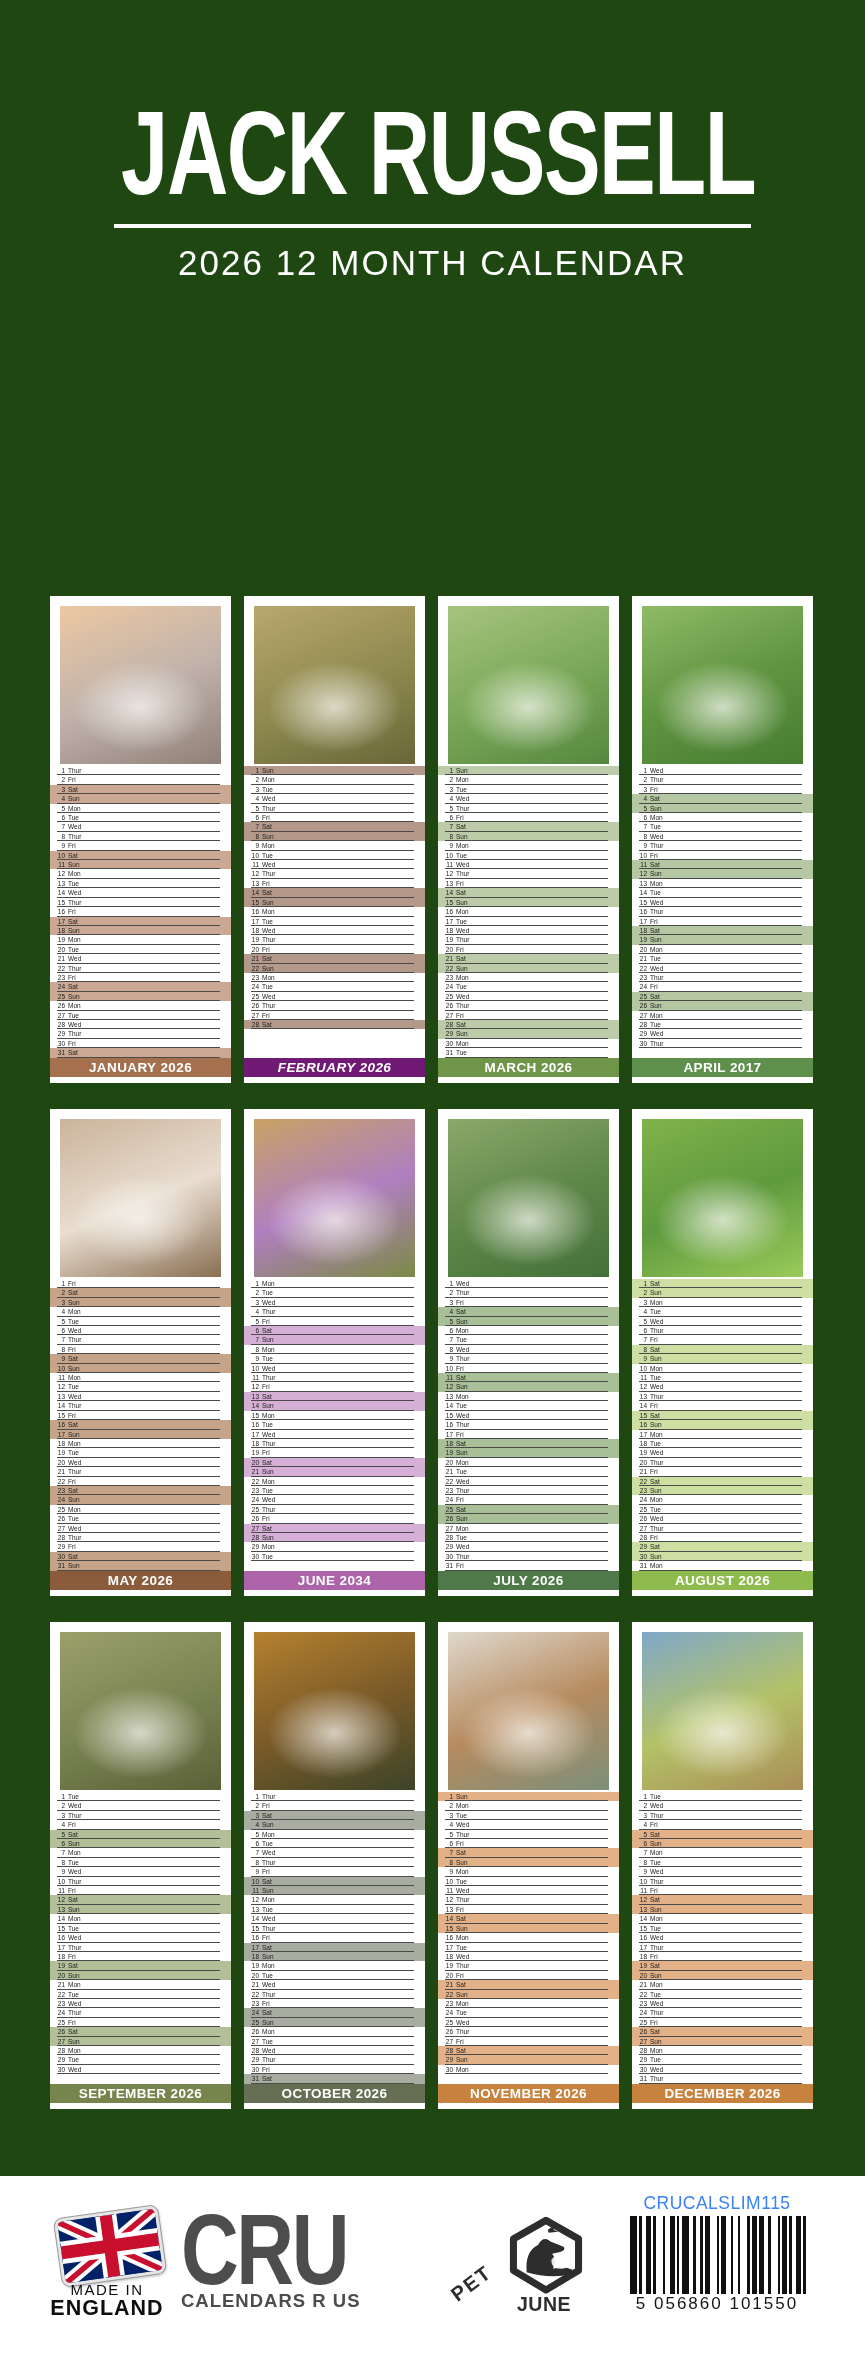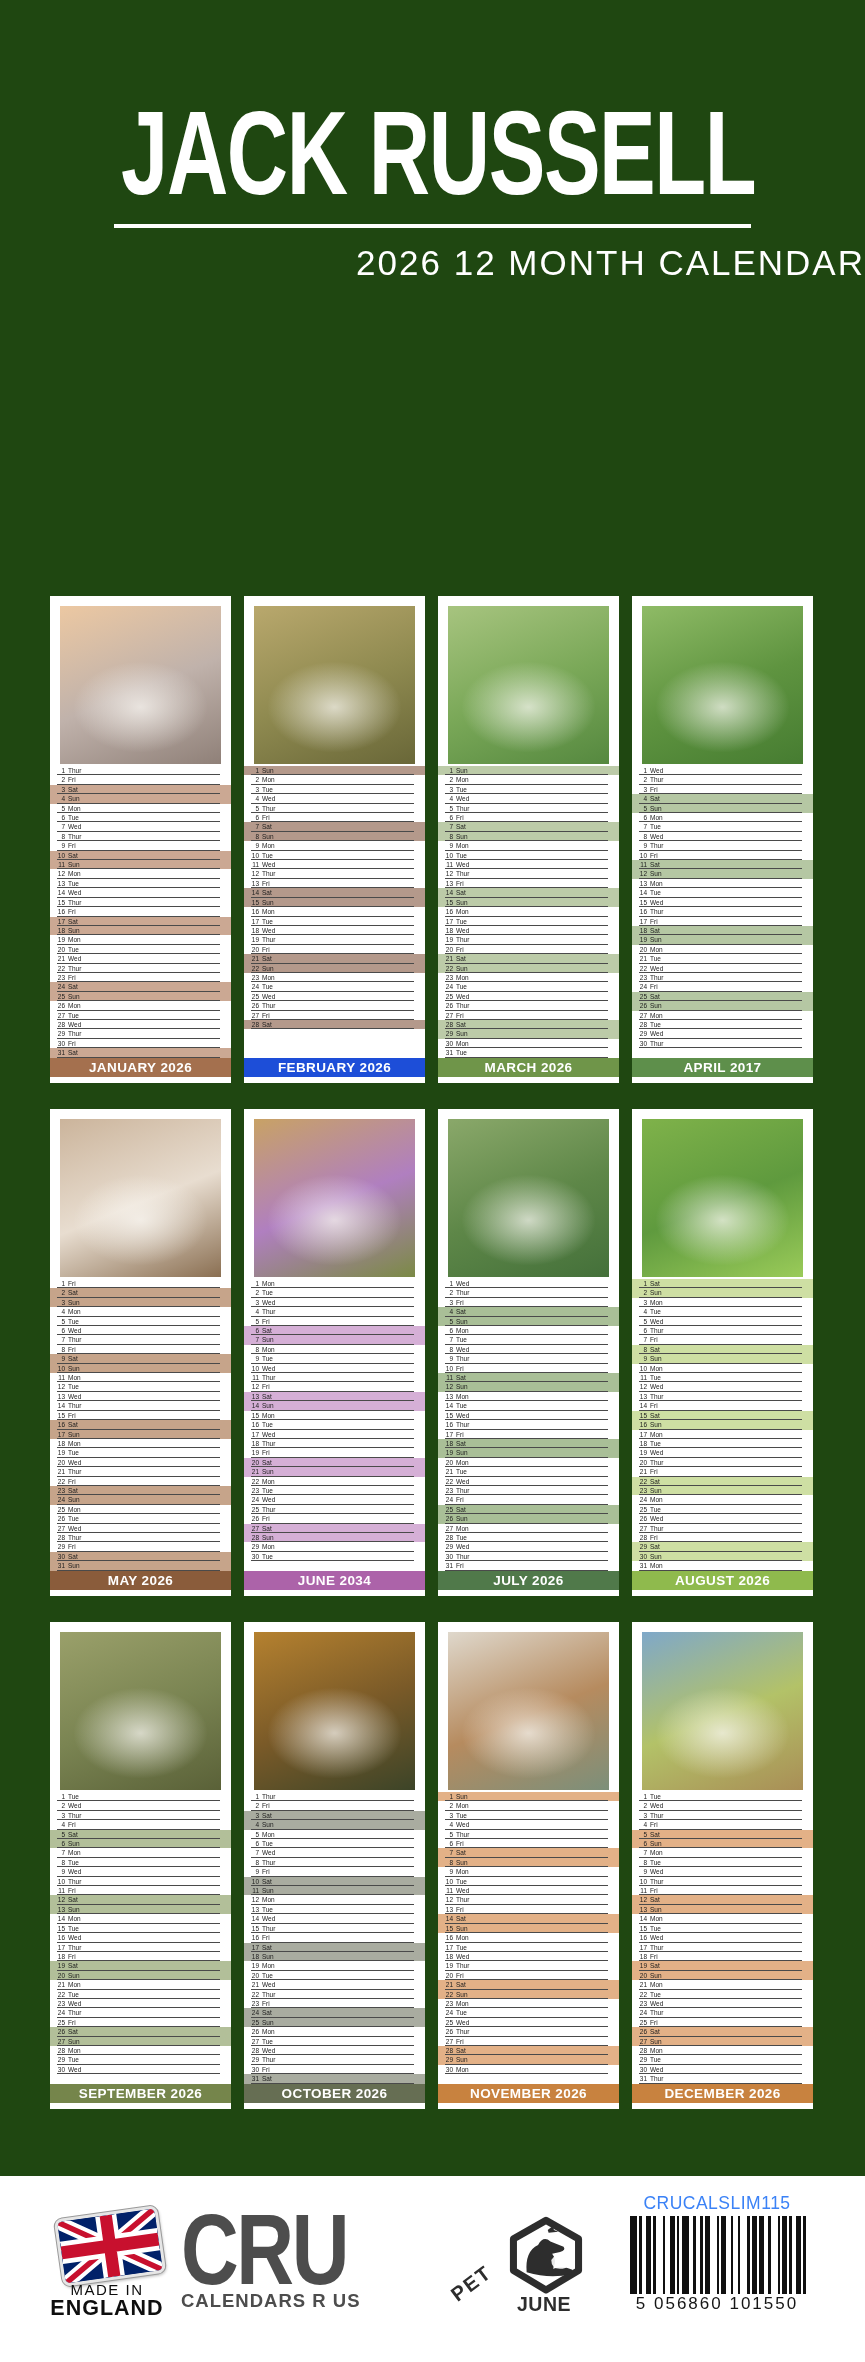--- a/index.html
+++ b/index.html
@@ -3,21 +3,21 @@
 <meta charset="utf-8">
 <style>
   html,body{margin:0;padding:0;background:#0d2408;}
   #page{position:relative;width:865px;height:2362px;background:#1F4711;overflow:hidden;
         font-family:"Liberation Sans",sans-serif;}
   
   .title{position:absolute;top:94px;left:0;width:100%;text-align:center;color:#fff;
          font-size:118px;font-weight:bold;line-height:1;letter-spacing:-2px;
          transform:scaleX(0.72);transform-origin:50% 0;white-space:nowrap;}
   .title-underline{position:absolute;top:224px;left:114px;width:637px;height:4px;background:#fff;}
-  .subtitle{position:absolute;top:243px;left:0;width:100%;text-align:right;color:#fff;
+  .subtitle{position:absolute;top:243px;left:0;width:100%;text-align:center;color:#fff;
             font-size:35px;font-weight:400;letter-spacing:2px;white-space:nowrap;}
   
   .grid{position:absolute;left:50px;top:596px;width:763px;display:grid;
         grid-template-columns:repeat(4,181px);justify-content:space-between;row-gap:26px;}
   .panel{position:relative;width:181px;height:487px;background:#fff;}
   .photo{position:absolute;left:10px;top:10px;width:161px;height:158px;}
   .days{position:absolute;left:0;top:170px;width:100%;}
   .day-row{position:relative;height:9.42px;font-size:6.5px;line-height:9.7px;color:#1c1c1c;display:flex;}
   .dnum{width:15px;text-align:right;flex:none;}
   .dname{margin-left:3px;}
@@ -357,21 +357,21 @@
             <span class="dnum">27</span>
             <span class="dname">Fri</span>
             <span class="rule"></span>
           </div>
           <div class="day-row" style="background: rgb(180, 153, 139);">
             <span class="dnum">28</span>
             <span class="dname">Sat</span>
             <span class="rule"></span>
           </div>
         </div>
-    <div class="banner" style="background: #1d4ed8;">FEBRUARY 2026</div>
+    <div class="banner" style="background: #701a75; font-style: italic;">FEBRUARY 2026</div>
   </div>
       <div class="panel">
     <div class="photo" style="background-image: radial-gradient(58% 40% at 50% 64%, rgba(252, 250, 246, 0.72), rgba(252, 250, 246, 0) 72%), linear-gradient(158deg, rgb(167, 196, 127) 0%, rgb(122, 168, 88) 52%, rgb(85, 136, 63) 100%);"></div>
     <div class="days">
           <div class="day-row" style="background: rgb(188, 203, 168);">
             <span class="dnum">1</span>
             <span class="dname">Sun</span>
             <span class="rule"></span>
           </div>
           <div class="day-row">

